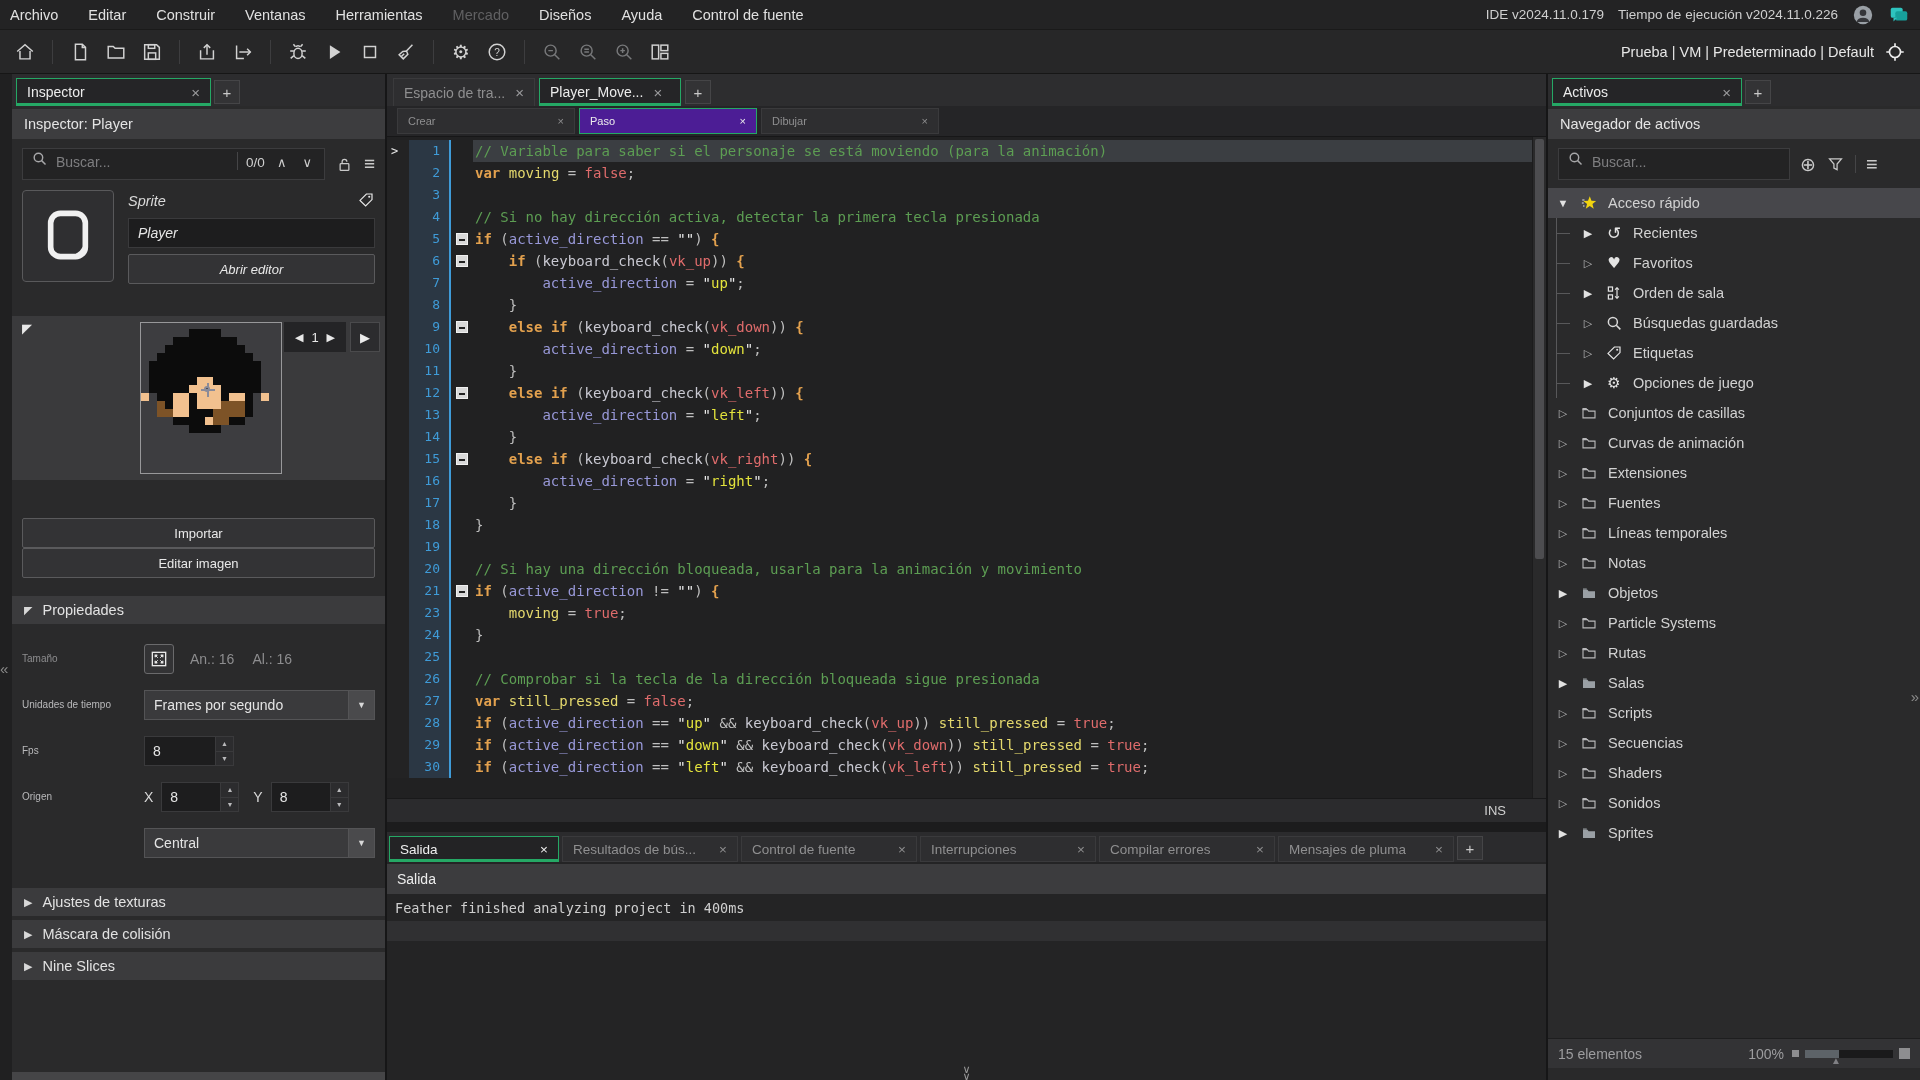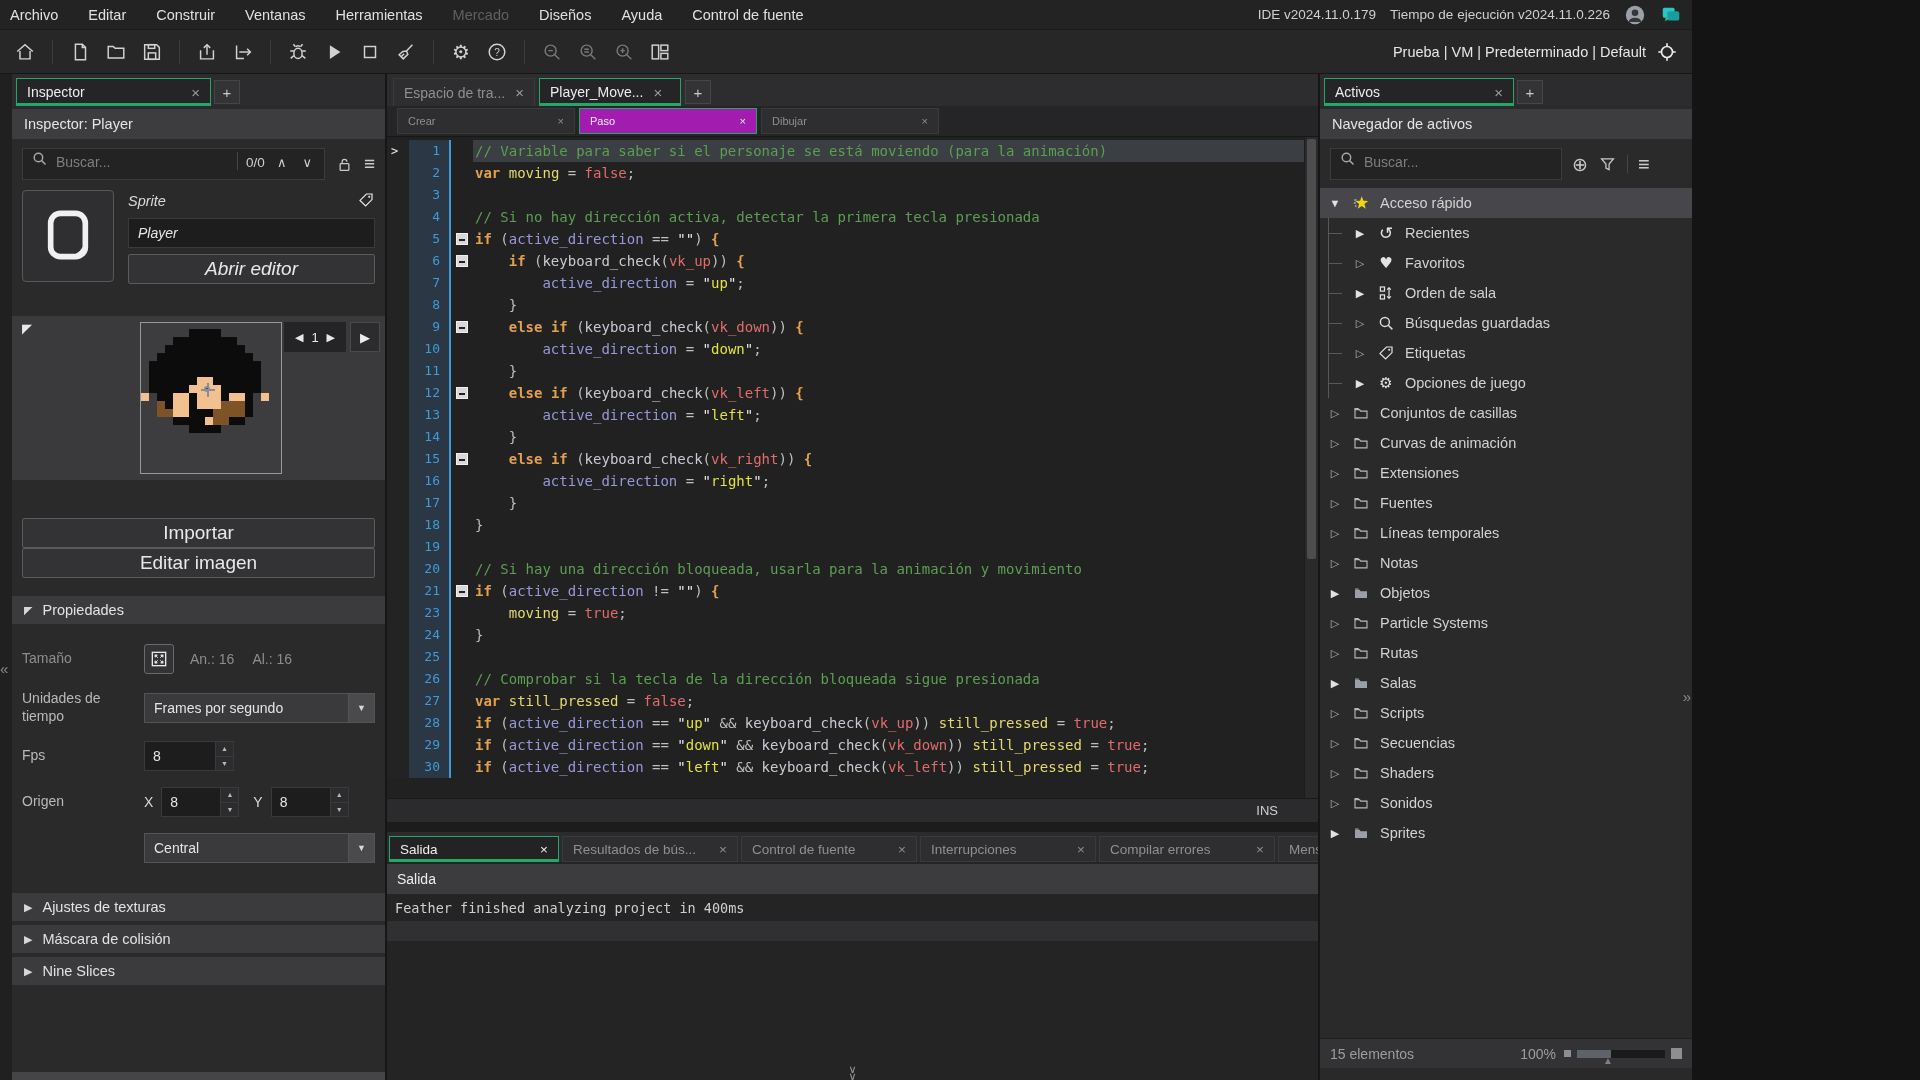--- a/index.html
+++ b/index.html
@@ -4,21 +4,21 @@
 <style>
   :root{
     --bg:#242425; --bg-dark:#1f1f20; --bg-darker:#1b1b1c; --panel:#2a2a2b;
     --header:#3d3d3f; --tabbar:#2c2c2e; --field:#232324; --border:#3c3c3e;
     --btn:#333335; --btn-border:#5a5a5c; --txt:#d6d6d6; --dim:#9b9b9b; --dimmer:#6e6e70;
     --green:#25a865; --gutter:#2b3744; --lineno:#3f9bd8;
   }
   *{margin:0;padding:0;box-sizing:border-box;}
   body{width:1920px;height:1080px;overflow:hidden;background:#141414;
        font-family:"Liberation Sans",sans-serif;color:var(--txt);font-size:14px;}
-  .app{width:1692px;height:1080px;display:flex;flex-direction:column;}
+  .app{width:1920px;height:1080px;display:flex;flex-direction:column;}
   
   .menubar{height:30px;background:#232324;display:flex;align-items:center;padding:0 10px;border-bottom:1px solid #1a1a1a;flex:none;}
   .menu-items{display:flex;gap:30px;align-items:center;}
   .menu-item{font-size:14.5px;color:#e0e0e0;cursor:default;}
   .menu-item.disabled{color:#606062;}
   .menubar-right{margin-left:auto;display:flex;align-items:center;gap:14px;}
   .ver{color:#cfcfcf;font-size:13.5px;}
   .icon16 svg{width:22px;height:22px;display:block;}
   
   .toolbar{height:44px;background:#272728;display:flex;align-items:center;padding:0 8px;border-bottom:1px solid #161616;flex:none;gap:2px;}
@@ -57,60 +57,60 @@
   .tg{font-family:"DejaVu Sans",sans-serif;}
   
   .sprite-block{display:flex;margin:10px 10px 0 10px;gap:14px;flex:none;}
   .sprite-thumb{width:92px;height:92px;background:#2f2f31;border:1px solid #59595b;border-radius:4px;display:flex;align-items:center;justify-content:center;color:#f0f0f0;}
   .sprite-thumb svg{width:52px;height:60px;}
   .sprite-right{flex:1;display:flex;flex-direction:column;font-style:italic;}
   .sprite-caption{display:flex;align-items:center;color:#d9d9d9;font-size:14.5px;height:22px;}
   .sprite-caption .tagico{margin-left:auto;color:#e8e8e8;}
   .sprite-caption svg{width:18px;height:18px;}
   .namefield{height:30px;background:#1d1d1e;border:1px solid #3a3a3c;display:flex;align-items:center;padding:0 9px;margin-top:6px;color:#e6e6e6;}
-  .btn{height:30px;background:var(--btn);border:1px solid var(--btn-border);border-radius:2px;display:flex;align-items:center;justify-content:center;color:#e8e8e8;font-size:19px;}
+  .btn{height:30px;background:var(--btn);border:1px solid var(--btn-border);border-radius:2px;display:flex;align-items:center;justify-content:center;color:#e8e8e8;font-size:13px;}
   .sprite-right .btn{margin-top:6px;}
   
   .preview{height:164px;background:#3a3a3c;margin-top:32px;position:relative;flex:none;}
   .corner{position:absolute;left:10px;top:5px;color:#e8e8e8;font-size:13px;}
   .canvasbox{position:absolute;left:128px;top:6px;width:142px;height:152px;background:#3d3d40;border:1px solid #98989a;overflow:hidden;}
   .px{position:absolute;width:8px;height:8px;left:0;top:0;}
   .crosshair{position:absolute;width:14px;height:14px;}
   .crosshair:before{content:"";position:absolute;left:6px;top:0;width:2px;height:14px;background:#8b8b99;}
   .crosshair:after{content:"";position:absolute;top:6px;left:0;height:2px;width:14px;background:#8b8b99;}
   .crossring{position:absolute;left:3px;top:3px;width:6px;height:6px;border:2px solid #8b8b99;border-radius:50%;background:#3d3d40;}
   .framenav{position:absolute;left:272px;top:6px;height:30px;width:62px;background:#242426;display:flex;align-items:center;justify-content:center;gap:8px;color:#e8e8e8;font-size:13px;}
   .playbtn{position:absolute;left:338px;top:6px;width:30px;height:30px;background:#2c2c2e;border:1px solid #4a4a4c;color:#ececec;display:flex;align-items:center;justify-content:center;font-size:13px;}
   .bigbtns{margin:38px 10px 0 10px;display:flex;flex-direction:column;gap:0;flex:none;}
   
   .sec-header{height:28px;background:#3b3b3d;display:flex;align-items:center;gap:10px;padding:0 12px;color:#e2e2e2;font-size:14.5px;flex:none;}
   .sec-header .tri{font-size:11px;color:#d8d8d8;}
   .props{padding:4px 10px 0 10px;flex:none;}
   .prow{display:flex;align-items:center;margin-top:16px;}
-  .plabel{width:122px;color:#b9b9bb;font-size:14px;line-height:1.25;}
+  .plabel{width:122px;color:#b9b9bb;font-size:10px;line-height:1.25;}
   .plabel.dim{color:#8d8d8f;}
   .iconbtn{width:30px;height:30px;border:1px solid #6a6a6c;border-radius:3px;display:flex;align-items:center;justify-content:center;color:#e8e8e8;background:#333335;}
   .iconbtn svg{width:20px;height:20px;}
   .dimtext{color:#8d8d8f;font-size:14px;}
   .dropdown{height:30px;background:#3a3a3c;border:1px solid #545456;flex:1;display:flex;align-items:center;}
   .dropdown .dval{flex:1;padding:0 9px;color:#e4e4e4;font-size:14px;}
   .dropdown .darr{width:26px;height:100%;background:#4a4a4c;border-left:1px solid #545456;display:flex;align-items:center;justify-content:center;color:#d8d8d8;font-size:9px;}
   .numbox{height:30px;background:#1d1d1e;border:1px solid #3a3a3c;display:flex;align-items:stretch;}
   .numbox .nval{flex:1;display:flex;align-items:center;padding:0 8px;color:#e6e6e6;}
   .spin{width:18px;display:flex;flex-direction:column;border-left:1px solid #3a3a3c;}
   .spin div{flex:1;display:flex;align-items:center;justify-content:center;font-size:7px;color:#b9b9bb;background:#2c2c2e;}
   .spin div:first-child{border-bottom:1px solid #3a3a3c;}
   .collapse-list{margin-top:30px;display:flex;flex-direction:column;gap:4px;flex:none;}
   .left-bottom-scroll{margin-top:auto;height:8px;background:#454547;flex:none;}
   
   .ws-tabbar{height:32px;background:#2d2d2f;display:flex;align-items:flex-end;gap:4px;padding:2px 4px 0 6px;flex:none;}
   .ws-tab{min-width:142px;}
   .ev-tabbar{height:30px;background:#252527;display:flex;align-items:center;gap:4px;padding:0 4px 0 10px;flex:none;}
   .ev-tab{width:178px;height:26px;display:flex;align-items:center;justify-content:space-between;padding:0 10px;background:#2e2e30;border:1px solid #3a3a3c;color:#8f8f90;font-size:11px;}
-  .ev-tab.active{background:#a21caf;border:1px solid var(--green);color:#ececec;text-align:center;}
+  .ev-tab.active{background:#4c1d95;border:1px solid var(--green);color:#ececec;text-align:center;}
   .editor-wrap{flex:1;display:flex;min-height:0;background:#212122;position:relative;border-top:1px solid #171718;}
   .editor{flex:1;overflow:hidden;font-family:"DejaVu Sans Mono",monospace;font-size:14px;padding-top:3px;}
   .code-line{display:flex;height:22px;line-height:22px;white-space:pre;}
   .cl-margin{width:22px;flex:none;background:#232324;color:#e8e8e8;font-size:12px;text-align:left;padding-left:4px;}
   .cl-num{width:42px;flex:none;background:var(--gutter);color:var(--lineno);text-align:right;padding-right:9px;font-size:13px;border-right:2px solid #3f9bd8;}
   .cl-fold{width:22px;flex:none;display:flex;align-items:center;justify-content:center;}
   .foldbox{width:12px;height:12px;background:#d8d8d8;border:1px solid #f0f0f0;position:relative;}
   .foldbox:before{content:"";position:absolute;left:2px;top:5px;width:6px;height:1.6px;background:#222;}
   .cl-code{flex:1;padding-left:2px;}
   .code-line.hl .cl-code{background:#3b3e42;}

